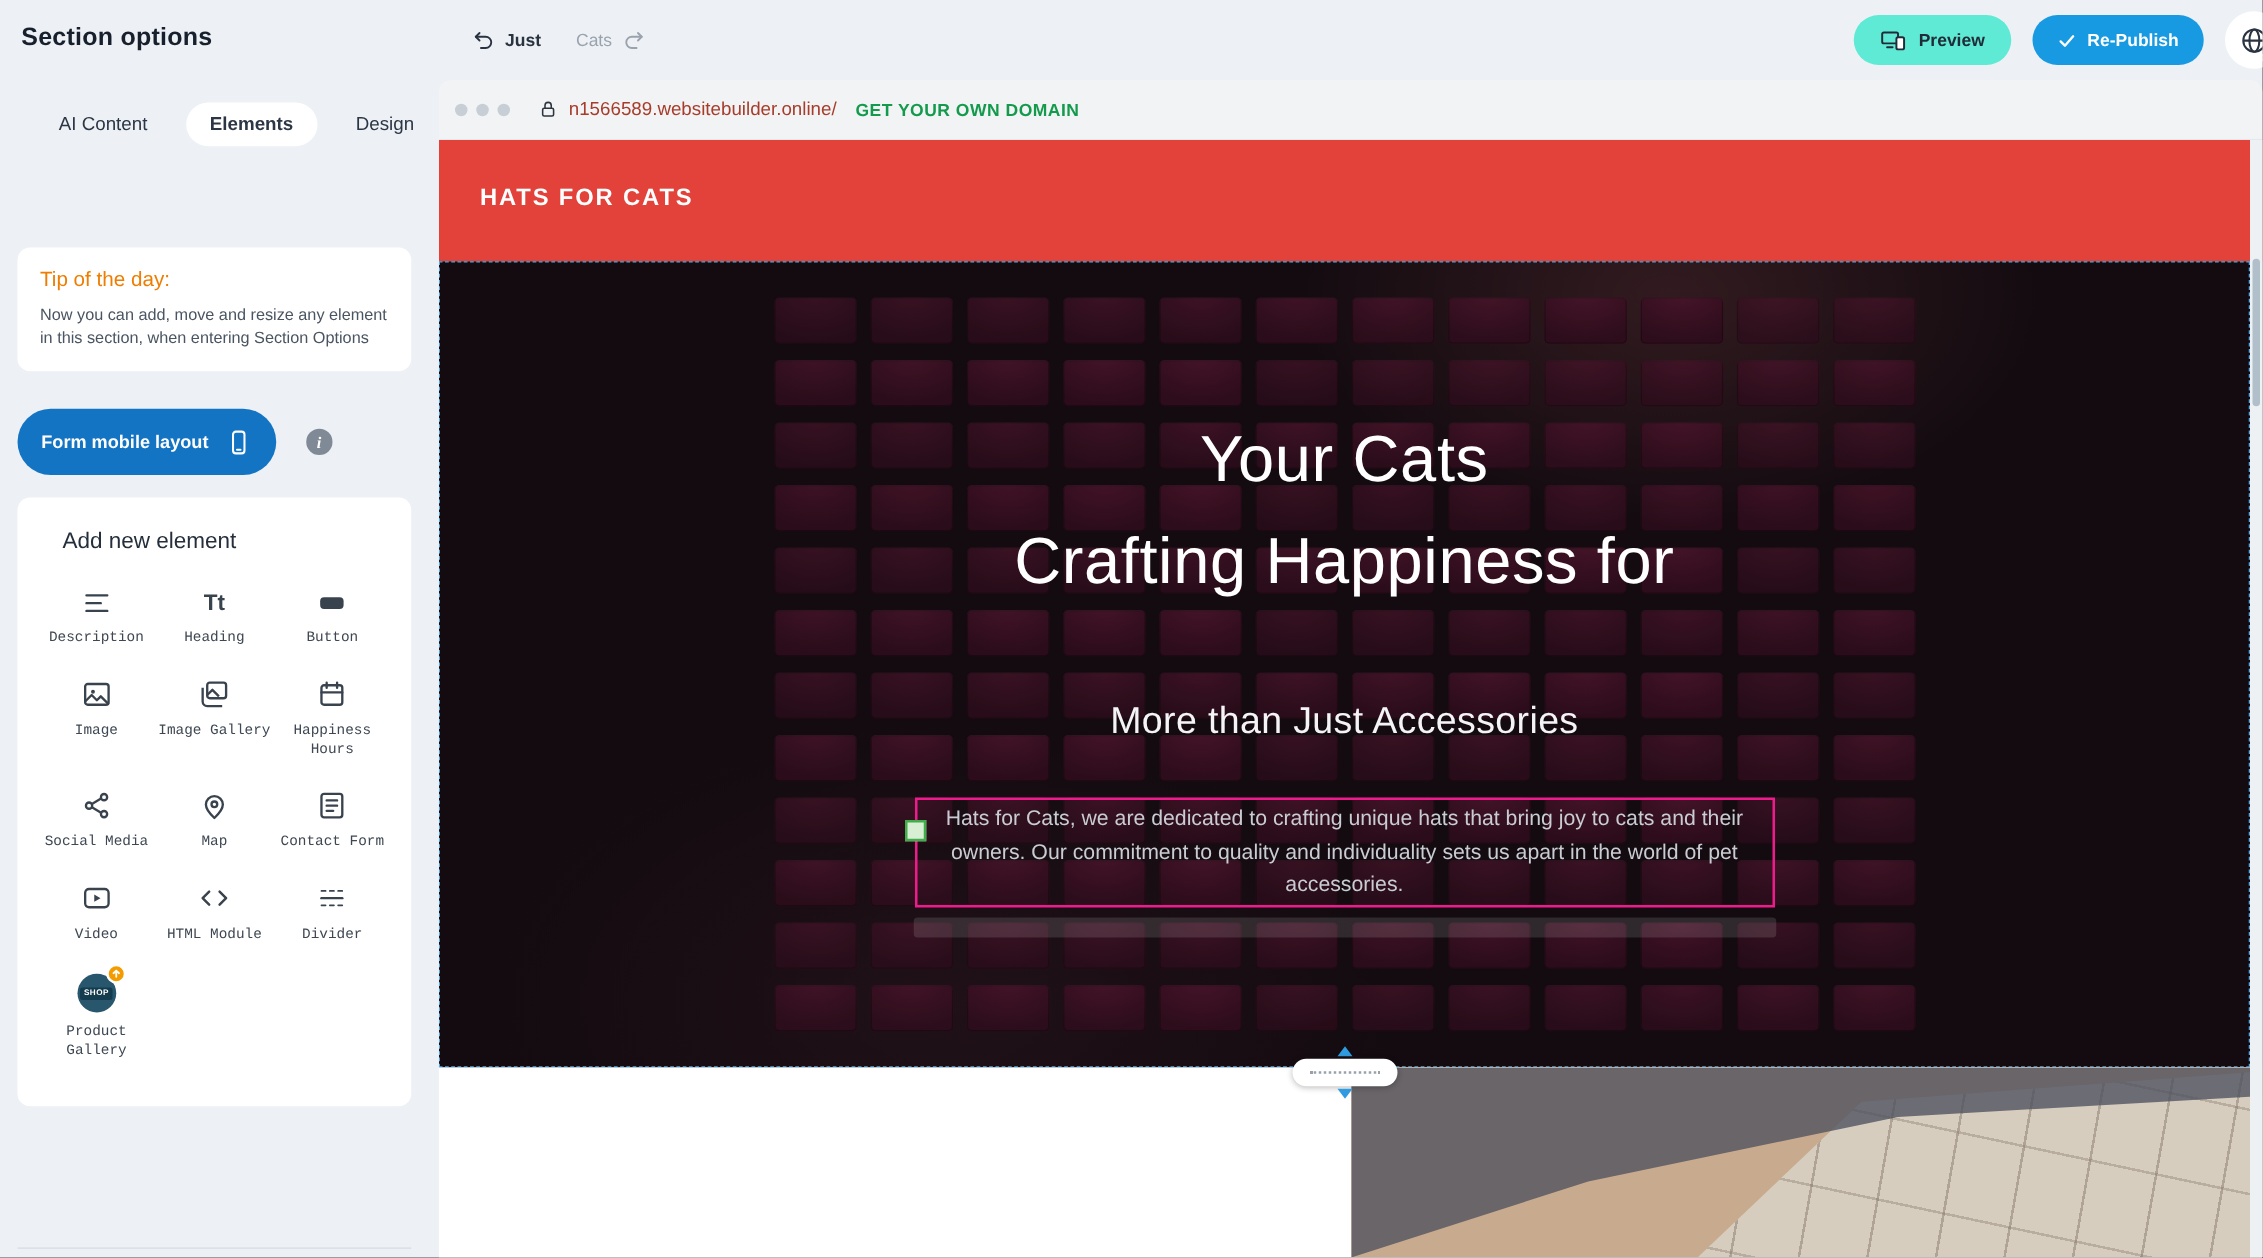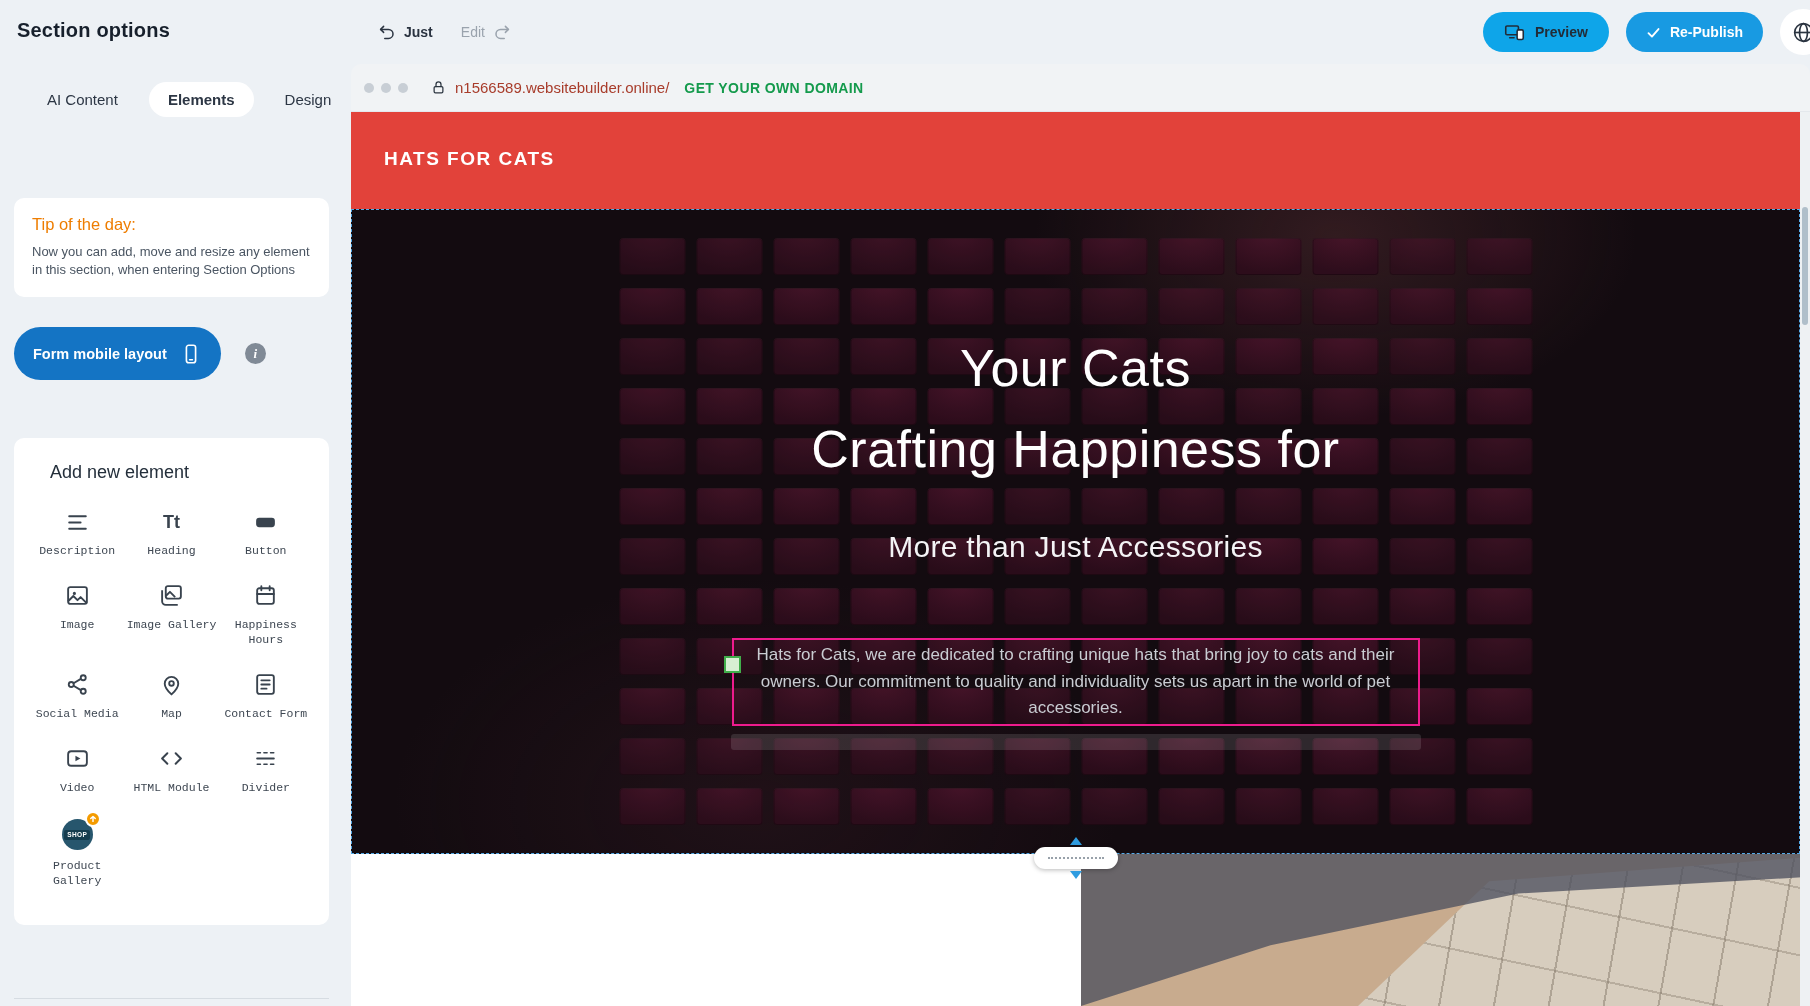--- a/index.html
+++ b/index.html
@@ -13,42 +13,42 @@
   button { font-family: inherit; cursor: pointer; }
 
   
   .topbar { position:absolute; left:0; top:0; right:0; height:64px; background:var(--chrome-bg,#edf1f5); z-index:30; }
   .tb-title { position:absolute; left:17px; top:19px; font-size:20px; font-weight:700; color:#17202c; letter-spacing:.2px; }
   .tb-history { position:absolute; left:378px; top:0; height:64px; display:flex; align-items:center; gap:28px; }
   .tb-btn { background:none; border:none; display:flex; align-items:center; gap:8px; font-size:14px; font-weight:600; color:#2a3340; }
   .tb-btn svg { width:18px; height:18px; }
   .tb-btn.disabled { color:#9aa3ad; font-weight:500; cursor:default; }
   .tb-actions { position:absolute; right:0; top:0; height:64px; display:flex; align-items:center; gap:17px; }
-  .btn-preview { height:40px; padding:0 21px; border-radius:20px; background:#0ea5e9; border:none; display:flex; align-items:center; gap:10px; font-size:14px; font-weight:600; color:#222c38; }
+  .btn-preview { height:40px; padding:0 21px; border-radius:20px; background:#5eead4; border:none; display:flex; align-items:center; gap:10px; font-size:14px; font-weight:600; color:#222c38; }
   .btn-preview svg { width:21px; height:21px; }
   .btn-republish { height:40px; padding:0 20px; border-radius:20px; background:var(--accent,#189ae2); border:none; display:flex; align-items:center; gap:9px; font-size:14px; font-weight:600; color:#fff; }
   .btn-republish svg { width:15px; height:15px; }
   .btn-globe { position:relative; width:46px; height:46px; border-radius:50%; background:#fff; border:none; display:flex; align-items:center; justify-content:center; color:#2a3440; margin-right:-16px; }
   .btn-globe svg { width:25px; height:25px; }
   .btn-globe .notif { position:absolute; right:7px; bottom:4px; width:10px; height:10px; border-radius:50%; background:#e5484d; border:2px solid #fff; }
 
   
   .sidebar { position:absolute; left:0; top:64px; bottom:0; width:351px; background:var(--chrome-bg,#edf1f5); z-index:20; }
   .tabs { position:absolute; left:28px; top:18px; display:flex; align-items:center; gap:12px; }
   .tab { padding:9px 19px; border-radius:18px; background:transparent; border:none; font-size:15px; font-weight:500; color:#2c3644; }
   .tab.active { background:#fff; font-weight:600; }
   .card { position:absolute; left:14px; width:315px; background:#fff; border-radius:10px; }
   .card-tip { top:134px; padding:17px 18px; }
   .tip-title { color:var(--tip-orange,#ee7d01); font-size:16.5px; font-weight:400; }
   .tip-body { margin-top:9px; font-size:13px; line-height:1.42; color:#4a5562; }
   .mobile-row { position:absolute; left:14px; top:263px; display:flex; align-items:center; gap:24px; }
   .btn-mobile { height:53px; padding:0 19px; border-radius:27px; background:var(--deep-blue,#1474c4); border:none; display:flex; align-items:center; gap:13px; font-size:14.5px; font-weight:600; color:#fff; }
   .btn-mobile svg { width:22px; height:22px; }
   .info-dot { width:21px; height:21px; border-radius:50%; background:#808a96; color:#fff; font-size:13px; font-weight:700; font-family:"Liberation Serif", serif; font-style:italic; display:flex; align-items:center; justify-content:center; border:none; }
-  .card-elements { top:334px; height:487px; padding:24px 16px;margin-top:40px; }
+  .card-elements { top:334px; height:487px; padding:24px 16px; }
   .elements-title { margin-left:20px; font-size:18px; font-weight:500; color:#242f3b; }
   .el-grid { margin-top:25px; display:grid; grid-template-columns:repeat(3,1fr); row-gap:23px; justify-items:center; align-items:start; }
   .el-item { width:94px; display:flex; flex-direction:column; align-items:center; gap:8px; cursor:pointer; }
   .el-icon { height:28px; display:flex; align-items:center; justify-content:center; color:#39434e; }
   .el-icon svg { width:25px; height:25px; }
   .icon-text { font-size:18px; font-weight:700; color:#39434e; }
   .el-label { font-size:11.5px; color:#3e4752; text-align:center; line-height:1.3;font-family:Liberation Mono, monospace; }
   .pg-wrap { position:relative; height:32px; display:flex; align-items:center; }
   .pg-circle { width:31px; height:31px; border-radius:50%; background:#27566d; display:flex; align-items:center; justify-content:center; }
   .pg-shop { font-size:6.5px; font-weight:700; color:#fff; letter-spacing:.4px; background:#153c4e; padding:1.5px 3px; border-radius:2px; }
@@ -80,21 +80,21 @@
   .hero { position:absolute; left:0; top:97px; right:10px; height:645px;
     background:
       radial-gradient(430px 260px at 68% 4%, rgba(122,64,68,.30), transparent 70%),
       radial-gradient(520px 320px at 28% 92%, rgba(70,34,46,.25), transparent 70%),
       var(--hero-bg,#130b10);
     border:1px dashed var(--selection-blue,#54a9e6); overflow:hidden; }
   .tile-wall { position:absolute; left:50%; transform:translateX(-50%); top:28px; display:grid; grid-template-columns:repeat(12,66px); grid-auto-rows:37px; column-gap:11px; row-gap:13px; }
   .tile { background:radial-gradient(130% 160% at 50% -10%, #48152a 0%, #2e0d1c 65%); border-radius:4px; box-shadow:inset 0 1px 0 rgba(255,255,255,.04), inset 0 0 0 1px rgba(0,0,0,.3); }
   .hero-heading { position:absolute; left:0; right:0; top:118px; text-align:center; color:#fff; font-size:52px; line-height:81px; font-weight:500; letter-spacing:.5px; }
   .hero-heading span { display:block; }
-  .hero-sub { position:absolute; left:0; right:0; top:320px; text-align:center; color:#f4f4f6; font-size:30px; font-weight:400; letter-spacing:.3px; }
+  .hero-sub { position:absolute; left:0; right:0; top:350px; text-align:center; color:#f4f4f6; font-size:30px; font-weight:400; letter-spacing:.3px; }
   .para-box { position:absolute; left:50%; transform:translateX(-50%); top:428px; width:688px; height:88px; border:2px solid var(--selection-pink,#ee1b8d); display:flex; align-items:center; justify-content:center; }
   .para-text { font-size:17px; line-height:1.55; color:#c9ccd2; text-align:center; padding:0 4px; }
   .resize-handle { position:absolute; left:-10px; top:16px; width:17px; height:17px; background:#d8efd3; border:2px solid var(--handle-green,#41ae4b); }
   .ghost-strip { position:absolute; left:50%; transform:translateX(-50%); top:524px; width:690px; height:16px; background:rgba(255,255,255,.12); border-radius:3px; }
 
   
   .drag-handle { position:absolute; left:calc((100% - 10px)/2); top:725px; transform:translateX(-50%); display:flex; flex-direction:column; align-items:center; gap:2px; z-index:6; background:none; border:none; }
   .drag-arrow-up { width:0; height:0; border-left:6px solid transparent; border-right:6px solid transparent; border-bottom:8px solid #2f9ce0; }
   .drag-arrow-down { width:0; height:0; border-left:6px solid transparent; border-right:6px solid transparent; border-top:8px solid #2f9ce0; }
   .drag-pill { width:84px; height:22px; background:#fff; border-radius:11px; box-shadow:0 1px 5px rgba(0,0,0,.28); display:flex; align-items:center; justify-content:center; }
@@ -124,21 +124,21 @@
 
   <div class="tb-history">
     <button class="tb-btn">
       <svg viewBox="0 0 24 24" fill="none" stroke="currentColor" stroke-width="2" stroke-linecap="round" stroke-linejoin="round">
           <path d="M7.5 4.5L3.5 8.5l4 4"></path>
           <path d="M3.5 8.5H14a6 6 0 0 1 0 12H9"></path>
         </svg>
       <span>Just</span>
     </button>
     <button class="tb-btn disabled">
-      <span>Edit</span>
+      <span>Cats</span>
       <svg viewBox="0 0 24 24" fill="none" stroke="currentColor" stroke-width="2" stroke-linecap="round" stroke-linejoin="round">
           <path d="M16.5 4.5l4 4-4 4"></path>
           <path d="M20.5 8.5H10a6 6 0 0 0 0 12h5"></path>
         </svg>
     </button>
   </div>
 
   <div class="tb-actions">
     <button class="btn-preview">
       <svg viewBox="0 0 24 24" fill="none" stroke="currentColor" stroke-width="1.8" stroke-linecap="round" stroke-linejoin="round">

